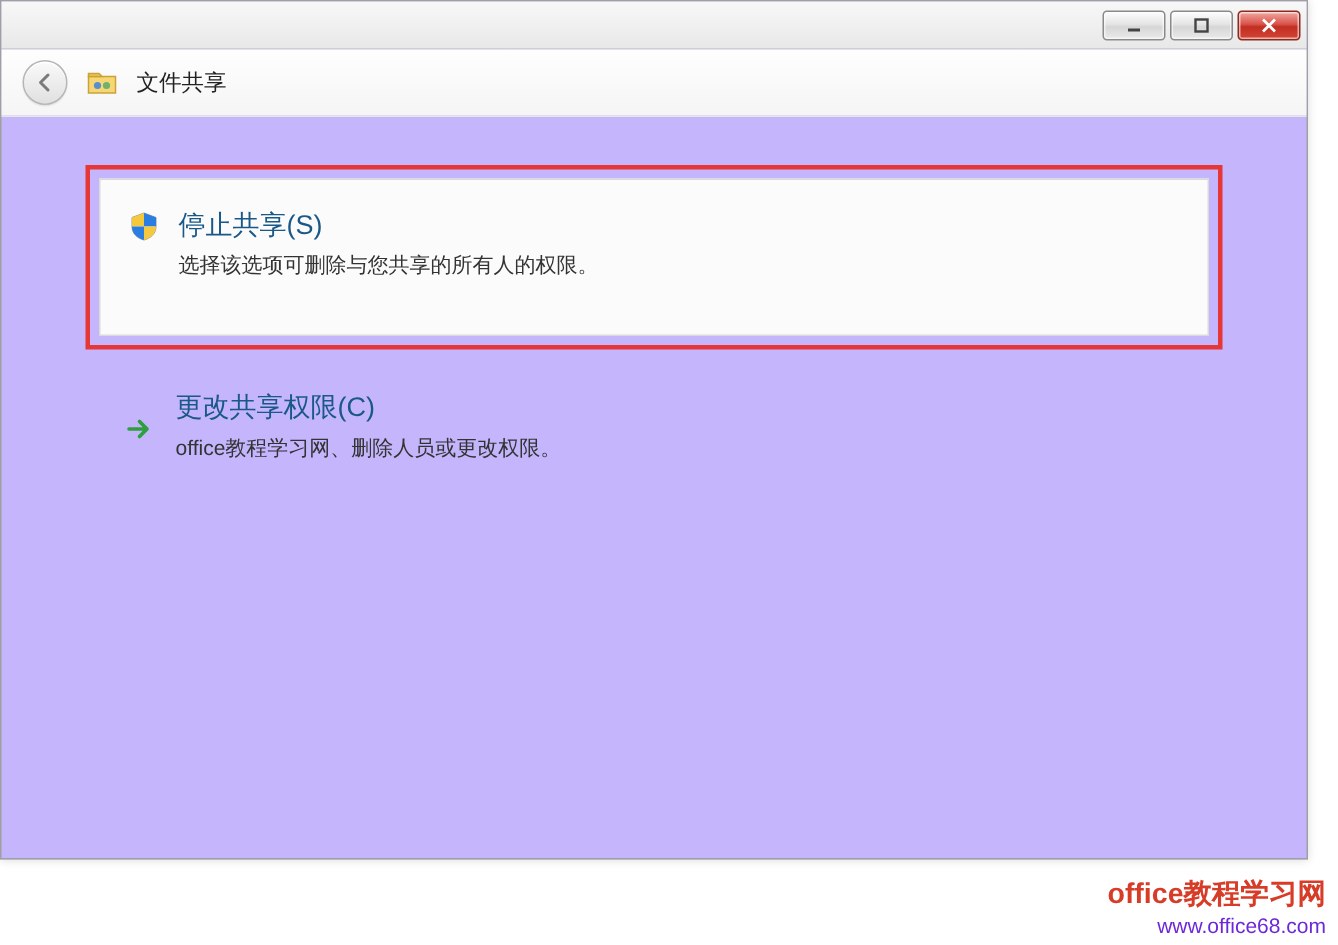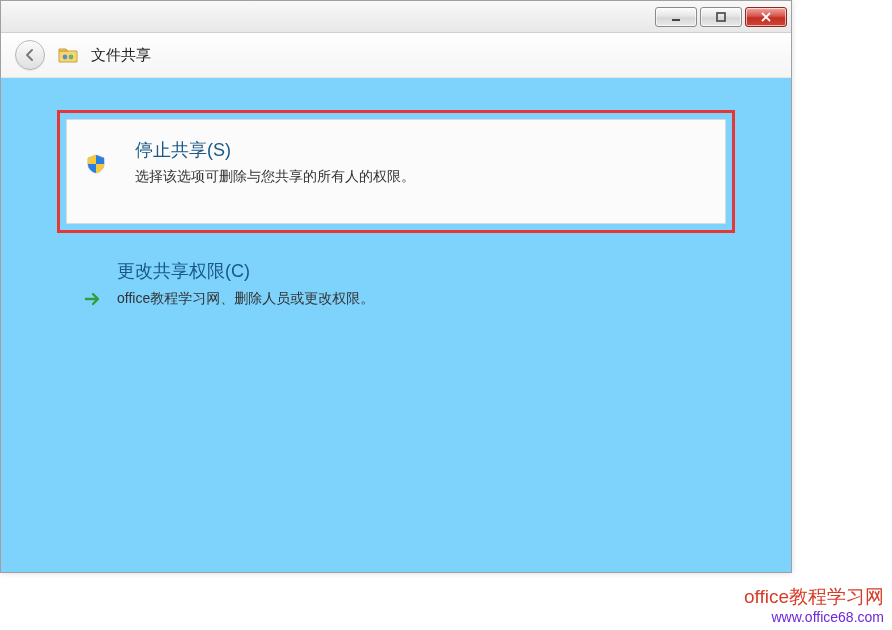--- a/index.html
+++ b/index.html
@@ -5,22 +5,22 @@
     * { box-sizing: border-box; margin: 0; padding: 0; }
     body {
       font-family: "Microsoft YaHei", "Segoe UI", Tahoma, sans-serif;
       background: #fff;
       width: 892px;
       height: 630px;
       position: relative;
       overflow: hidden;
     }
     .window {
-      background: #7dd3fc;
-      width: 792px;
+      background: #c4b5fd;
+      width: 872px;
       height: 573px;
       border: 1px solid #a0a0a0;
       position: relative;
       box-shadow: 0 0 6px rgba(0,0,0,0.15);
     }
     .titlebar {
       height: 32px;
       background: linear-gradient(to bottom, #f8f8f8, #e8e8e8);
       border-bottom: 1px solid #d0d0d0;
       display: flex;
@@ -80,28 +80,28 @@
     .option-highlight {
       border: 3px solid #e63636;
       padding: 6px;
       margin-bottom: 12px;
     }
     .option-card {
       border: 1px solid #dadada;
       background: #fbfbfb;
       padding: 18px 16px 36px 18px;
       display: flex;
-      align-items: center;
-      gap: 28px;
+      align-items: flex-start;
+      gap: 12px;
       cursor: default;
     }
     .option-plain {
       padding: 14px 16px 30px 26px;
       display: flex;
-      align-items: flex-end;
+      align-items: center;
       gap: 14px;
       cursor: default;
     }
     .shield-icon { width: 22px; height: 22px; flex-shrink: 0; margin-top: 2px; }
     .arrow-icon { width: 20px; height: 20px; flex-shrink: 0; margin-top: 4px; }
     .opt-title {
       font-size: 18px;
       color: #195887;
       margin-bottom: 4px;
       line-height: 1.35;
@@ -111,21 +111,21 @@
       color: #333;
       line-height: 1.5;
     }
     .watermark {
       position: absolute;
       right: 8px;
       bottom: 4px;
       text-align: right;
       line-height: 1.25;
     }
-    .watermark .wm1 { color: #d73c28; font-size: 19px; font-weight: 400; }
+    .watermark .wm1 { color: #d73c28; font-size: 19px; font-weight: 700; }
     .watermark .wm2 { color: #6d28d9; font-size: 14px; }
   </style>
 </head>
 <body>
 
 <div class="window">
   <div class="titlebar">
     <div class="win-btn">
       <svg width="12" height="12" viewBox="0 0 12 12">
           <rect x="2" y="8" width="8" height="2" fill="#444"></rect>

